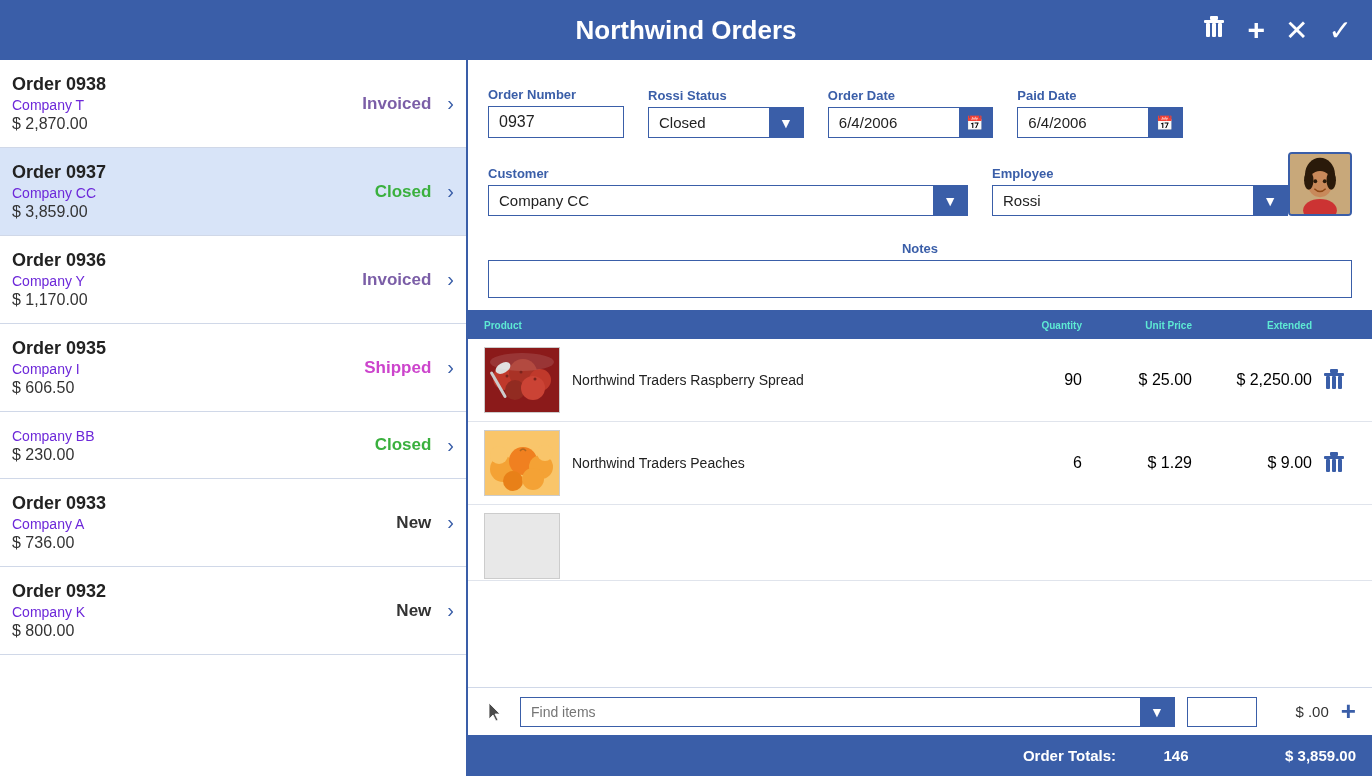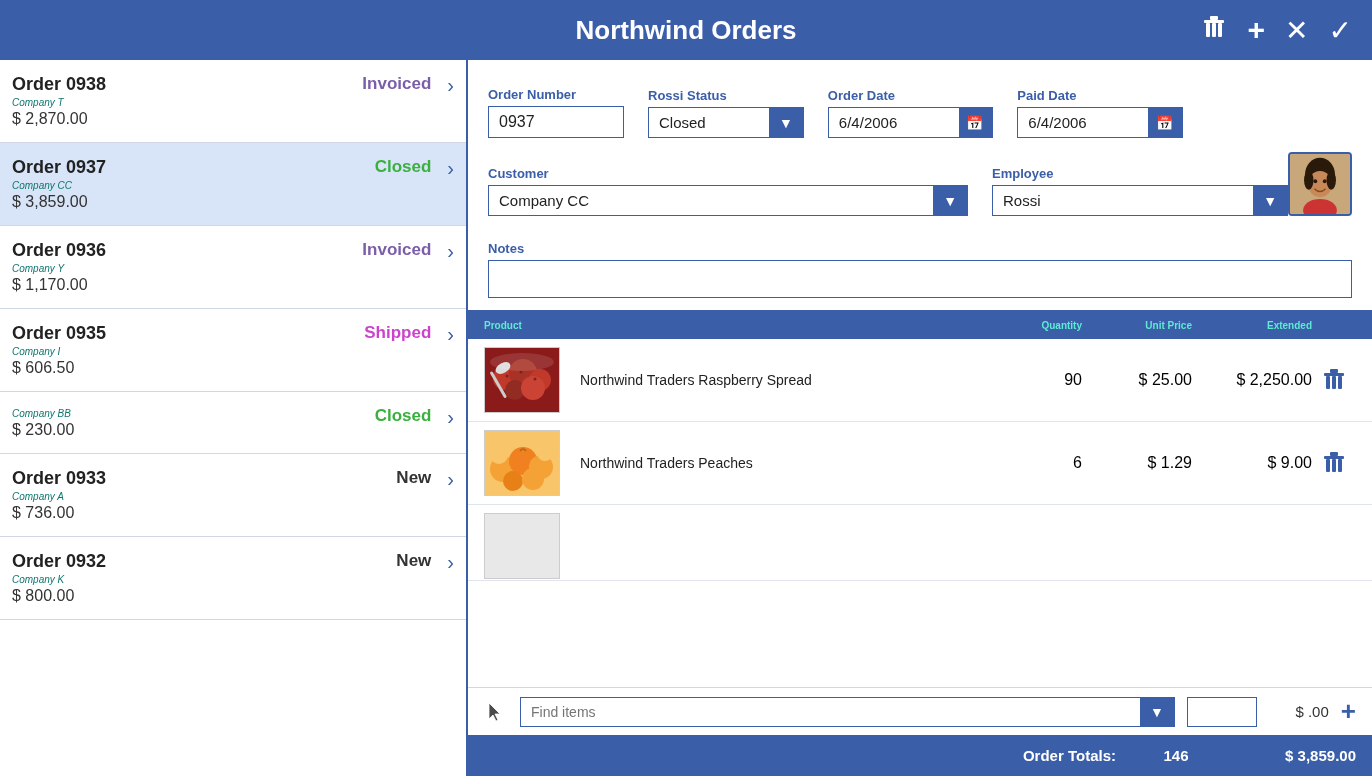--- a/index.html
+++ b/index.html
@@ -43,29 +43,29 @@
     
     .order-list {
       width: 468px;
       background: white;
       border-right: 2px solid #3a5ea8;
       overflow-y: auto;
       flex-shrink: 0;
     }
     .order-item {
       display: flex;
-      align-items: flex-start;
+      align-items: center;
       padding: 14px 12px;
       border-bottom: 1px solid #d0d8e8;
       cursor: pointer;
     }
     .order-item.selected { background: #d8e4f8; }
     .order-info { flex: 1; }
     .order-name { font-size: 18px; font-weight: bold; color: #222; }
-    .order-company { font-size: 10px; color: #0f766e; margin-top: 2px; font-style: italic; }
+    .order-company { font-size: 14px; color: #6d28d9; margin-top: 2px; }
     .order-amount { font-size: 16px; color: #333; margin-top: 2px; }
     .order-status { font-size: 17px; font-weight: bold; margin-left: auto; margin-right: 8px; min-width: 90px; text-align: right; }
     .status-invoiced { color: #7b5ea7; }
     .status-closed { color: #3ab03e; }
     .status-shipped { color: #cc44cc; }
     .status-new { color: #333; }
     .order-chevron { color: #3a5ea8; font-size: 20px; margin-left: 8px; }
 
     
     .order-list::-webkit-scrollbar { width: 10px; }
@@ -221,21 +221,21 @@
       grid-template-columns: 1fr 100px 110px 120px 44px;
       padding: 8px 16px;
       align-items: center;
       border-bottom: 1px solid #e0e4ec;
       min-height: 76px;
     }
 
     .product-info {
       display: flex;
       align-items: center;
-      gap: 20px;
+      gap: 12px;
     }
 
     .product-thumb {
       width: 76px;
       height: 66px;
       border: 1px solid #ccc;
       flex-shrink: 0;
       overflow: hidden;
     }
 
@@ -498,21 +498,21 @@
               <ellipse cx="20" cy="28" rx="5" ry="10" fill="#2a1a0a"></ellipse>
               <ellipse cx="44" cy="28" rx="5" ry="10" fill="#2a1a0a"></ellipse>
 
               <ellipse cx="32" cy="60" rx="18" ry="12" fill="#cc3333"></ellipse>
             </svg>
           </div>
         </div>
       </div>
 
       <div class="form-row" style="margin-bottom:0;">
-        <div class="form-group" style="flex:1;">
+        <div class="form-group" style="flex:1;align-items:center;">
           <label class="form-label">Notes</label>
           <textarea class="notes-textarea" style=""></textarea>
         </div>
       </div>
 
     </div>
 
     <div class="products-section">
 
       <div class="products-header">

